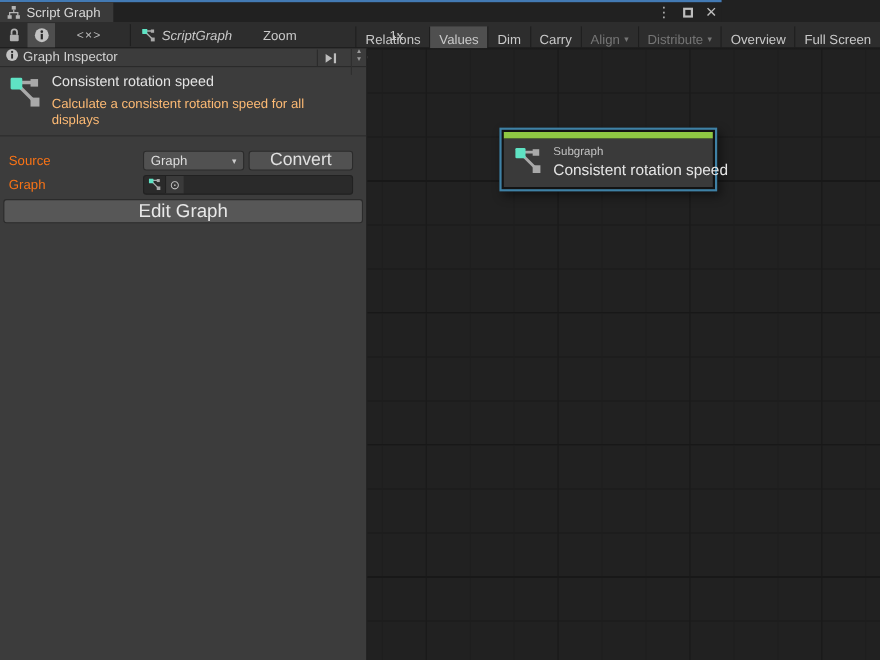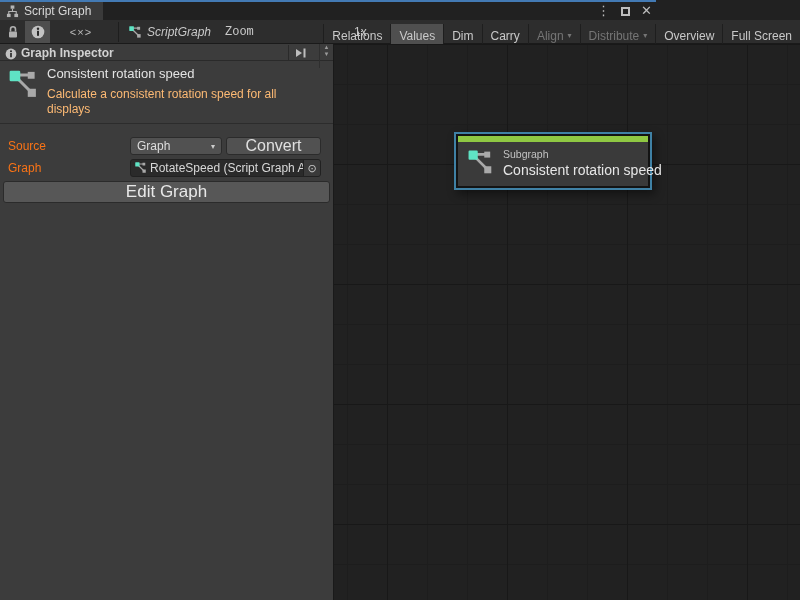--- a/index.html
+++ b/index.html
@@ -34,21 +34,21 @@
   .toggle { height:24px; line-height:24px; padding:0 8px; font-size:12px; color:#C9C9C9;
             border-left:1px solid #1E1E1E; white-space:nowrap; display:flex; align-items:center; gap:4px;}
   .toggle.active { background:#4F4F4F; }
   .toggle.disabled { color:#757575; }
   .dd-arrow { font-size:8px; }
 
   
   .inspector { position:absolute; left:0; top:44px; width:334px; height:556px;
                background:#3C3C3C; border-right:1px solid #1A1A1A; }
   .insp-header { position:relative; height:17px; border-bottom:1px solid #2A2A2A;
-                 display:flex; align-items:flex-end;font-weight:bold; }
+                 display:flex; align-items:flex-start; }
   .insp-title { font-size:12px; color:#D2D2D2; margin-left:4px; }
   .hdr-divider { position:absolute; right:44px; top:1px; width:1px; height:15px; background:#2A2A2A; }
   .maximize-insp { position:absolute; right:24px; top:2px; width:16px; height:13px;
                    display:flex; align-items:center; justify-content:center; }
   .scroll-col { position:absolute; right:0; top:0; width:14px; height:24px;
                 border-left:1px solid #2F2F2F; display:flex; flex-direction:column;
                 align-items:center; }
   .scroll-arrow { font-size:6px; color:#9A9A9A; line-height:7px; }
 
   .summary { position:relative; height:63px; border-bottom:1px solid #2C2C2C; }
@@ -81,21 +81,21 @@
 
   
   .canvas { position:absolute; left:334px; top:44px; width:466px; height:556px;
             background-color:#212121;
             background-image:
               repeating-linear-gradient(90deg,  #181818 0 1px, transparent 1px 120px),
               repeating-linear-gradient(180deg, #181818 0 1px, transparent 1px 120px),
               repeating-linear-gradient(90deg,  #1D1D1D 0 1px, transparent 1px 40px),
               repeating-linear-gradient(180deg, #1D1D1D 0 1px, transparent 1px 40px);
             background-position: 53px 0, 0 0, 13px 0, 0 0; }
-  .node { position:absolute; left:120px; top:88px; width:198px;
+  .node { position:absolute; left:120px; top:72px; width:198px;
           border:2px solid #3F81A5; background:#131313; padding:2px;
           box-shadow:3px 4px 9px rgba(0,0,0,0.45); }
   .node-green { height:6px; background:#8FC843; }
   .node-body { background:#3A3A3A; padding:6px 10px 8px 10px; display:flex;
                align-items:center; gap:9px; }
   .node-type { font-size:10.5px; color:#C2C2C2; margin-bottom:2px; }
   .node-title { font-size:14px; color:#E6E6E6; white-space:nowrap; }
   svg { display:block; }
 </style>
 </head>
@@ -163,21 +163,21 @@
     </div>
     <div class="tb-divider" style="left:118px;"></div>
 
     <div class="tbtn" style="left:127px;width:16px;">
       <svg width="13" height="13">
           <use href="#g-icon"></use>
         </svg>
     </div>
     <span class="tb-label" style="left:147px;font-style:italic;">ScriptGraph</span>
 
-    <span class="tb-label" style="left:225px;font-family:Liberation Mono, monospace;">Zoom</span>
+    <span class="tb-label" style="left:239px;">Zoom</span>
     <div class="slider-track"></div>
     <div class="slider-knob"></div>
     <span class="tb-label" style="left:354px;">1x</span>
 
     <div class="toggle-group">
       <div class="toggle">
         <span>Relations</span>
       </div>
       <div class="toggle active">
         <span>Values</span>
@@ -241,21 +241,20 @@
       </div>
       <div class="convert-btn">
         <span>Convert</span>
       </div>
 
       <span class="f-label" style="top:37px;">Graph</span>
       <div class="obj-field">
         <svg width="12" height="12" style="margin:0 3px 0 4px;flex:none">
             <use href="#g-icon"></use>
           </svg>
-        <span class="obj-text">RotateSpeed (Script Graph A</span>
         <span class="obj-picker">⊙</span>
       </div>
 
       <div class="edit-btn">
         <span>Edit Graph</span>
       </div>
     </div>
   </div>
 
   <div class="canvas">

